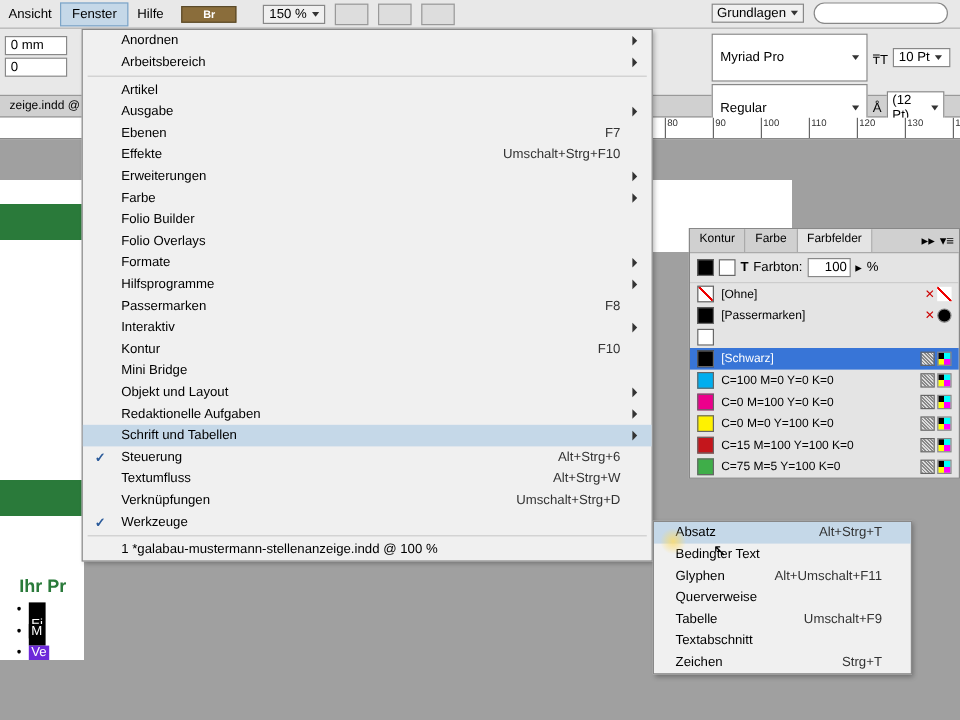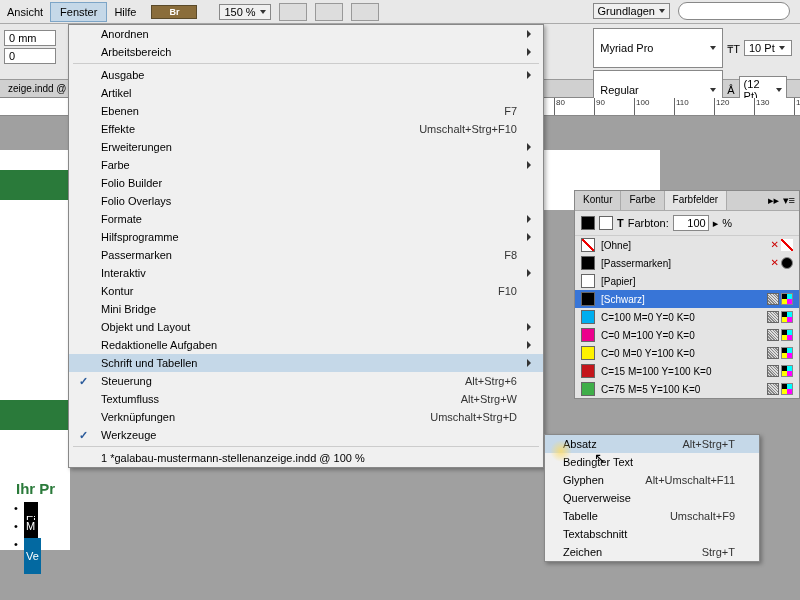--- a/index.html
+++ b/index.html
@@ -142,39 +142,39 @@
     <div class="green-bar" style="top:20px"></div>
     <div class="green-bar" style="top:250px"></div>
   </div>
   <div class="page2"></div>
   <div class="doc-text" style="top:360px">Ihr Pr</div>
   <span class="bullet-dot" style="top:382px">•</span>
   <div class="bullet-item" style="top:382px;background:#000;color:#fff;padding:12px 2px">Ei</div>
   <span class="bullet-dot" style="top:400px">•</span>
   <div class="bullet-item" style="top:400px;background:#000;color:#fff;padding:0 2px">M</div>
   <span class="bullet-dot" style="top:418px">•</span>
-  <div class="bullet-item" style="top:418px;background:#0369a1;color:#fff;padding:12px 2px">Ve</div>
+  <div class="bullet-item" style="top:418px;background:#6d28d9;color:#fff;padding:0 2px">Ve</div>
 </div>
 
 <div class="dropdown-menu menu1">
   <div class="menu-item">
       <span>Anordnen</span>
       <span class="menu-arrow"></span>
     </div>
   <div class="menu-item">
       <span>Arbeitsbereich</span>
       <span class="menu-arrow"></span>
     </div>
   <div class="menu-sep"></div>
   <div class="menu-item">
+      <span>Artikel</span>
+    </div>
+  <div class="menu-item">
       <span>Ausgabe</span>
       <span class="menu-arrow"></span>
-    </div>
-  <div class="menu-item">
-      <span>Artikel</span>
     </div>
   <div class="menu-item">
       <span>Ebenen</span>
       <span class="menu-shortcut">F7</span>
     </div>
   <div class="menu-item">
       <span>Effekte</span>
       <span class="menu-shortcut">Umschalt+Strg+F10</span>
     </div>
   <div class="menu-item">
@@ -308,21 +308,20 @@
       <div class="swatch-row">
         <div class="swatch-box reg-mark"></div>
         <div class="swatch-name">[Passermarken]</div>
         <div class="swatch-icons">
           <span class="pencil-x">✕</span>
           <div class="swatch-icon" style="background: rgb(0, 0, 0); border-radius: 50%; border: 1px solid rgb(136, 136, 136);"></div>
         </div>
       </div>
       <div class="swatch-row">
         <div class="swatch-box" style="background: rgb(255, 255, 255);"></div>
-        <div class="swatch-name">[Papier]</div>
         <div class="swatch-icons"></div>
       </div>
       <div class="swatch-row selected">
         <div class="swatch-box" style="background: rgb(0, 0, 0);"></div>
         <div class="swatch-name">[Schwarz]</div>
         <div class="swatch-icons">
           <div class="swatch-icon striped"></div>
           <div class="swatch-icon cmyk-icon"></div>
         </div>
       </div>

